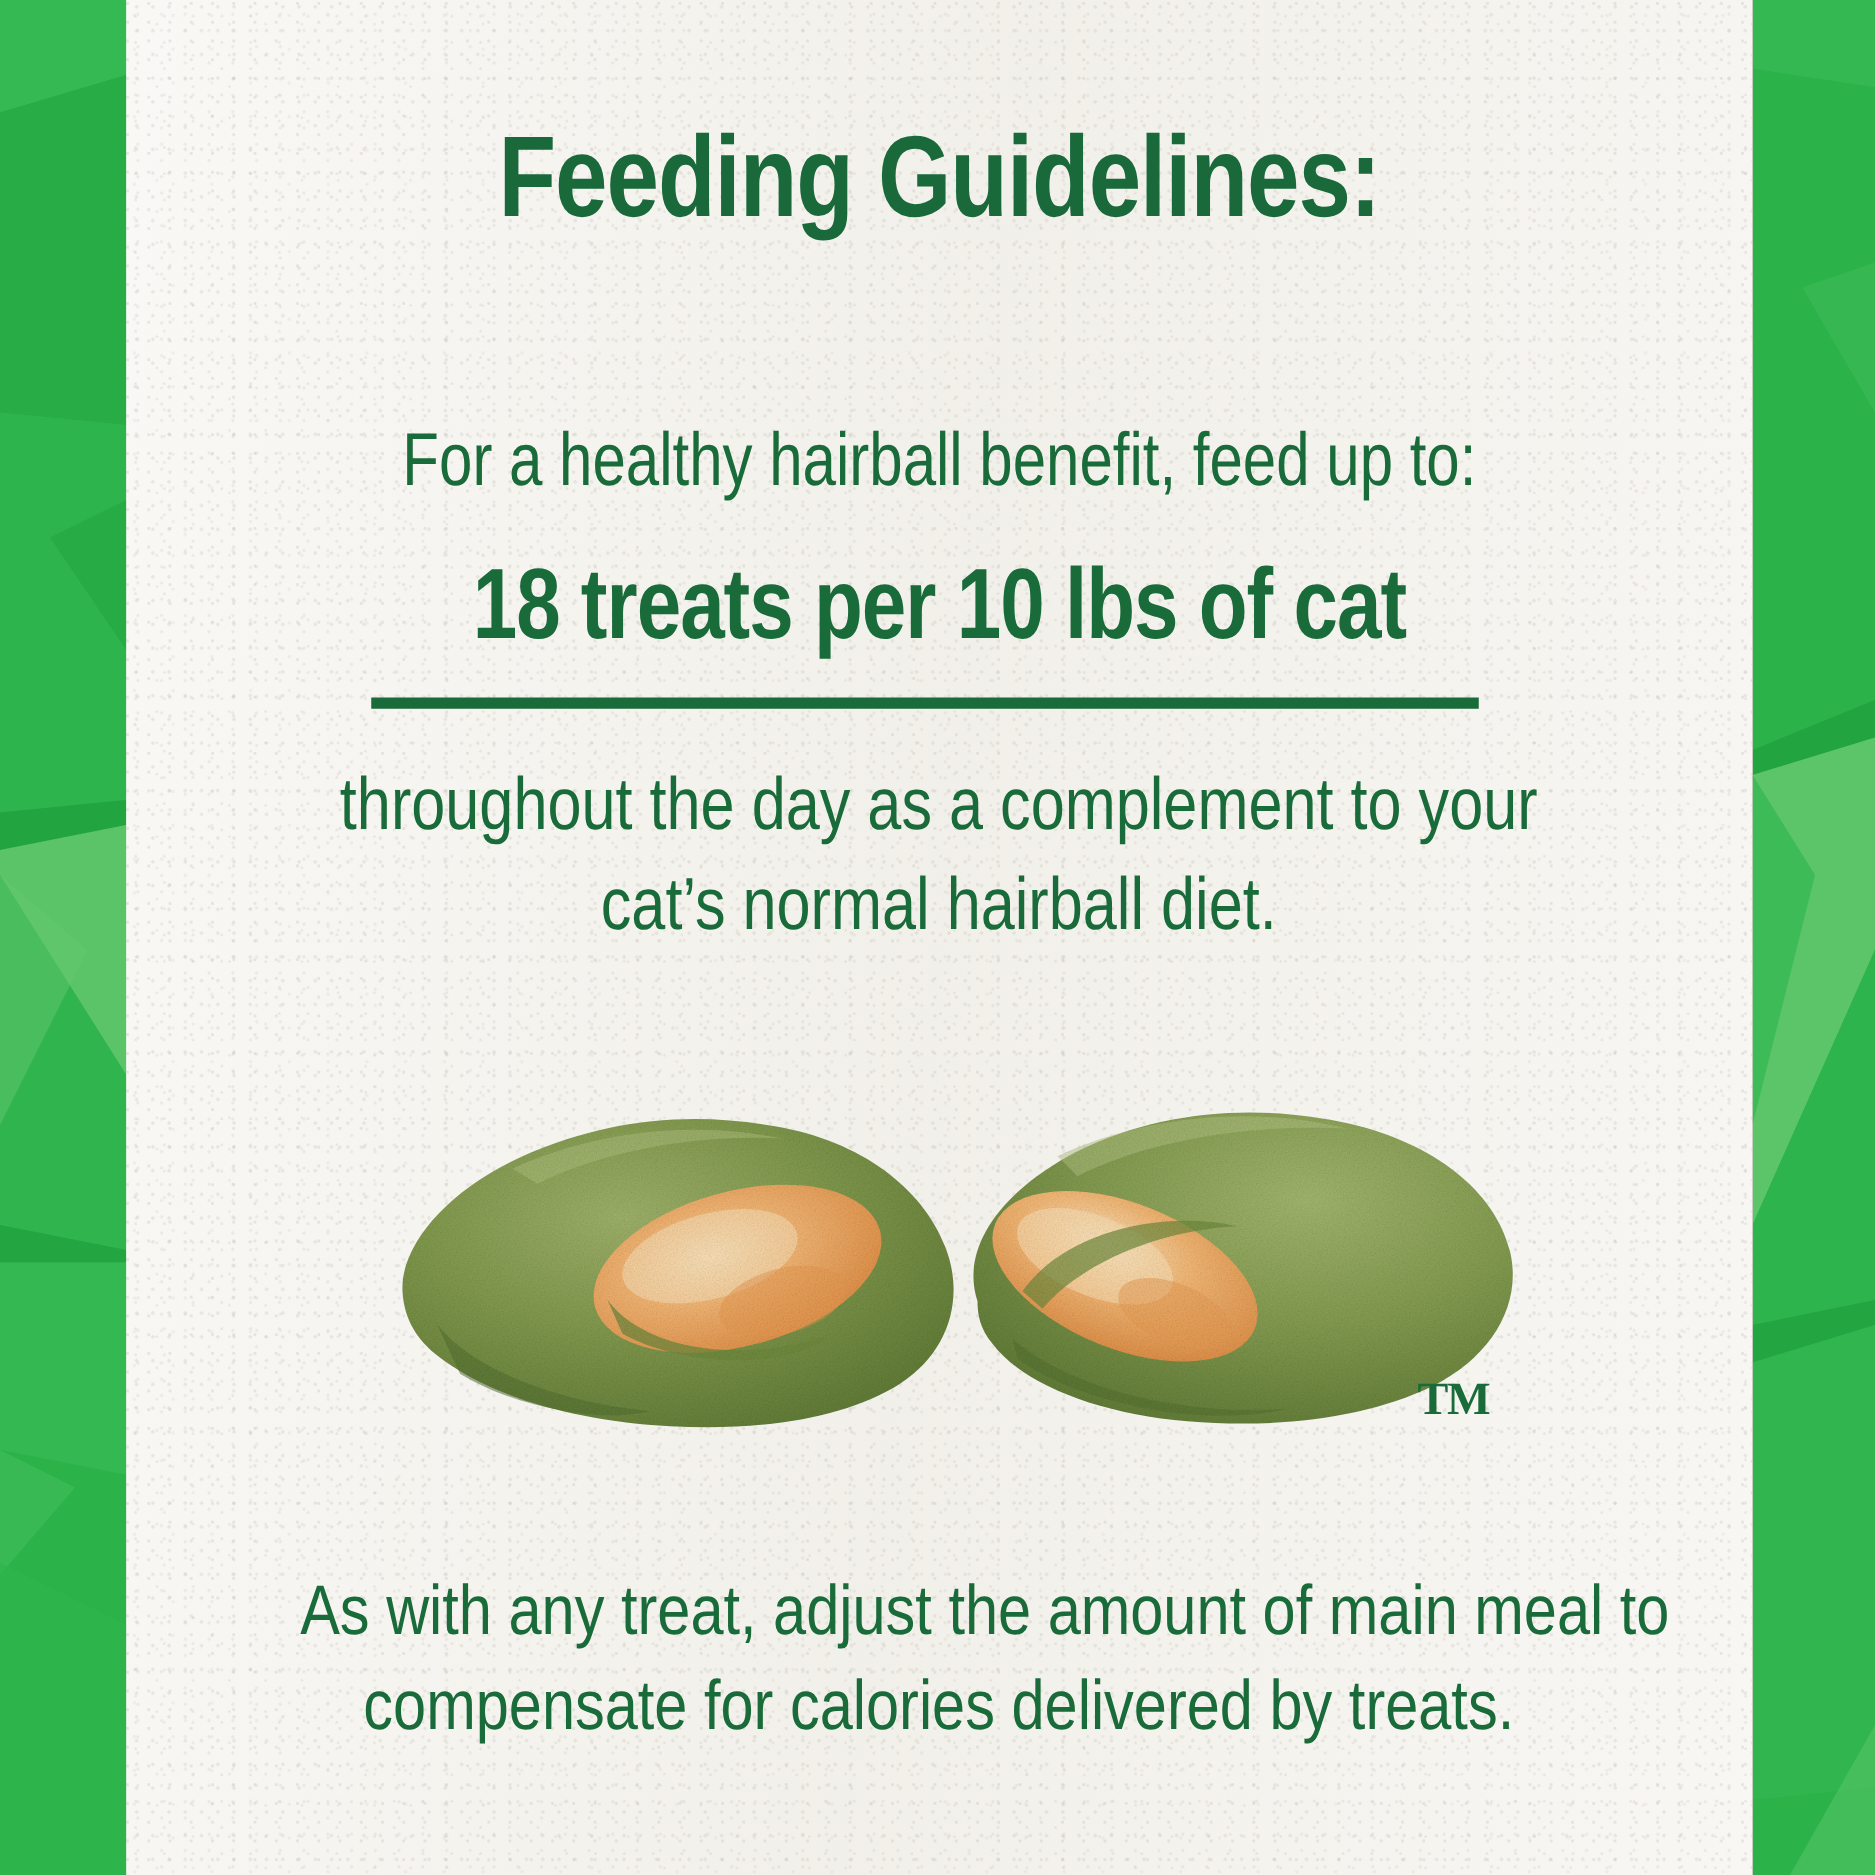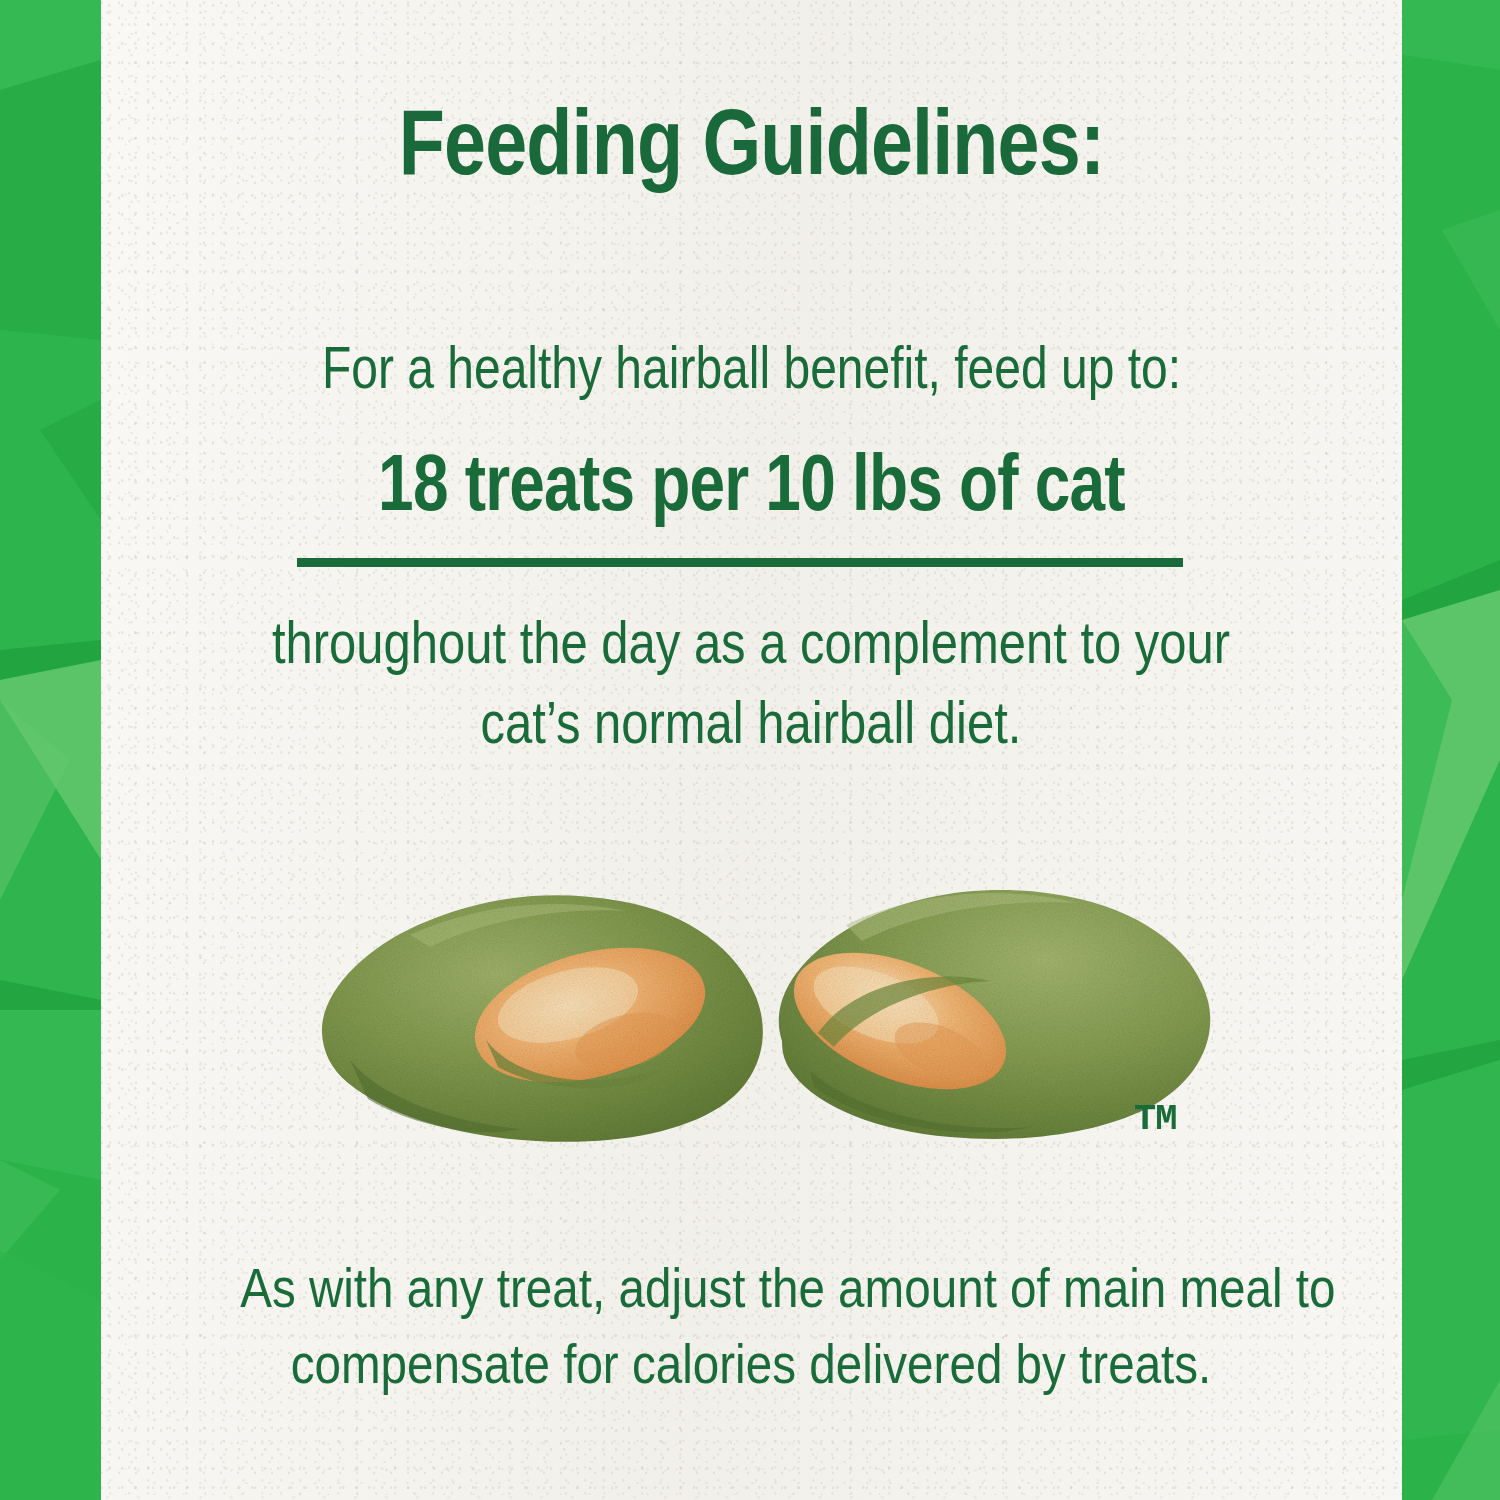--- a/index.html
+++ b/index.html
@@ -138,21 +138,21 @@
     top: 855px;
     width: 950px;
     height: 290px;
   }
   #treat-photo svg { display: block; width: 100%; height: 100%; }
 
   #tm-mark {
     position: absolute;
     left: 1134px;
     top: 1101px;
-    font-family: Liberation Mono, monospace;
+    font-family: Liberation Serif, serif;
     font-weight: bold;
     font-size: 37px;
     line-height: 1;
     color: #1a6b3a;
     letter-spacing: -1px;
   }
 
   
   #footnote-text {
     position: absolute;

